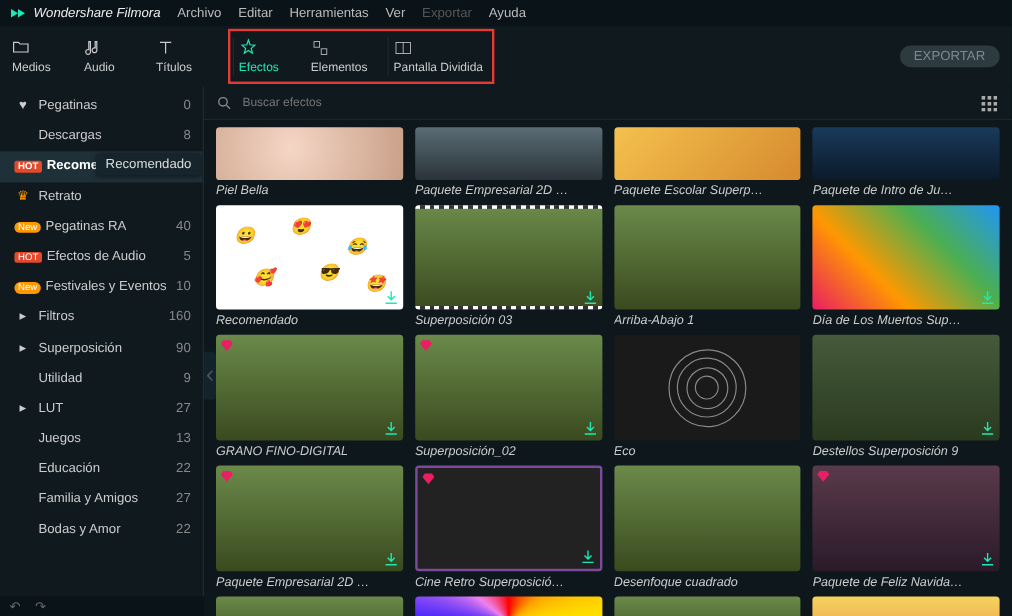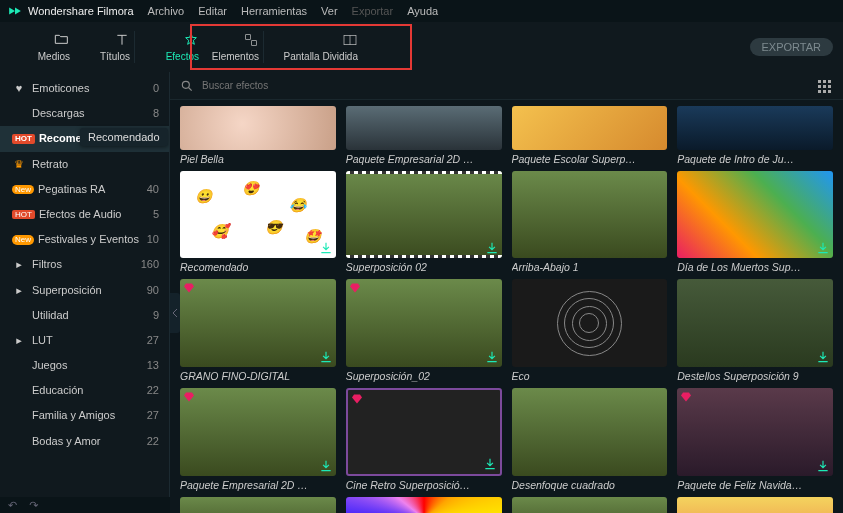--- a/index.html
+++ b/index.html
@@ -1,24 +1,24 @@
 <!DOCTYPE html>
 <html><head>
 <meta charset="utf-8">
 <style>
 * { margin: 0; padding: 0; box-sizing: border-box; font-family: "Segoe UI", Arial, sans-serif; }
 body { background: #0e1a1f; color: #ccc; width: 843px; height: 513px; overflow: hidden; font-size: 12px; }
 .titlebar { height: 22px; background: #0a1418; display: flex; align-items: center; padding: 0 8px; gap: 14px; font-size: 11px; }
-.titlebar .app { color: #eee; display:flex; align-items:center; gap:6px;}
+.titlebar .app { color: #eee; display:flex; align-items:center; gap:6px;font-style:italic;}
 .logo { width:14px; height:14px; }
 .titlebar .menu { color: #bbb; cursor: pointer; text-align: right; }
 .titlebar .menu.disabled { color: #555; }
 .toolbar { height: 50px; display: flex; align-items: center; padding: 0 10px; background: #10191e; position:relative;}
 .tool-group { display: flex; }
-.tool-btn { display: flex; flex-direction: column; align-items: flex-end; justify-content: center; width: 60px; height: 44px; color: #ccc; cursor: pointer; gap:3px;}
+.tool-btn { display: flex; flex-direction: column; align-items: flex-start; justify-content: center; width: 60px; height: 44px; color: #ccc; cursor: pointer; gap:3px;}
 .tool-btn .ic { width:16px; height:16px; display:flex; align-items:center; justify-content:center;}
 .tool-btn.active { color: #1de9b6; }
 .tool-btn span { font-size: 10px; }
 .red-box { border: 2px solid #e53935; position:absolute; left:190px; top:2px; width:222px; height:46px; pointer-events:none;}
 .export-btn { margin-left: auto; background: #2d3a40; color: #7d8a8f; border-radius: 12px; padding: 3px 12px; font-size: 11px; cursor:pointer;}
 .main { display: flex; height: calc(513px - 22px - 50px); }
 .sidebar { width: 170px; background: #10191e; overflow-y: auto; border-right: 1px solid #1c2a31; padding-top: 4px; position:relative;}
 .side-item { display: flex; align-items: center; padding: 6px 10px 6px 12px; cursor: pointer; font-size: 11px; line-height:1.2;}
 .side-item.active { background: #1f3138; color: #fff; font-weight:600;}
 .side-item .ic { width: 14px; margin-right: 6px; display:flex;align-items:center;justify-content:center;}
@@ -86,20 +86,28 @@
         <div class="ic">
           <svg width="16" height="16" viewBox="0 0 24 24">
             <path d="M2 5h6l2 2h10v10H2z" fill="none" stroke="currentColor" stroke-width="1.5"></path>
           </svg>
         </div>
         <span>Medios</span>
       </div>
       <div class="tool-btn">
         <div class="ic">
           <svg width="16" height="16" viewBox="0 0 24 24">
+            <path d="M8 4v12a3 3 0 11-2-2V4zm8 0v10a3 3 0 11-2-2V4z" fill="none" stroke="currentColor" stroke-width="1.5"></path>
+          </svg>
+        </div>
+        <span>Audio</span>
+      </div>
+      <div class="tool-btn">
+        <div class="ic">
+          <svg width="16" height="16" viewBox="0 0 24 24">
             <path d="M5 5h14M12 5v14" stroke="currentColor" stroke-width="1.5"></path>
           </svg>
         </div>
         <span>Títulos</span>
       </div>
       <div style="width: 1px; background: rgb(28, 42, 49); margin: 6px 4px;"></div>
       <div class="tool-btn active">
         <div class="ic">
           <svg width="16" height="16" viewBox="0 0 24 24">
             <path d="M12 2l2 6 6 .5-4.5 4 1.5 6-5-3.5-5 3.5 1.5-6L4 8.5 10 8z" fill="none" stroke="currentColor" stroke-width="1.5"></path>
@@ -129,21 +137,21 @@
     </div>
   <div class="red-box"></div>
   <div class="export-btn">EXPORTAR</div>
 </div>
 
 <div class="main">
   <div class="sidebar">
     <div id="sideitems">
         <div class="side-item">
           <span class="ic">♥</span>
-          <span>Emoticones</span>
+          <span>Pegatinas</span>
           <span class="count">0</span>
         </div>
         <div class="side-item">
           <span class="ic"></span>
           <span>Descargas</span>
           <span class="count">8</span>
         </div>
         <div class="side-item active">
           <span class="badge-hot">HOT</span>
           <span>Recomendado</span>
@@ -270,21 +278,21 @@
             </div>
           </div>
           <div class="card-label">Recomendado</div>
         </div>
         <div class="card">
           <div class="thumb th-vineyard frame-bars">
             <svg class="dl-ic" viewBox="0 0 24 24">
               <path d="M12 3v12m-5-5l5 5 5-5M4 20h16" stroke="#1de9b6" stroke-width="2" fill="none"></path>
             </svg>
           </div>
-          <div class="card-label">Superposición 02</div>
+          <div class="card-label">Superposición 03</div>
         </div>
         <div class="card">
           <div class="thumb th-vineyard"></div>
           <div class="card-label">Arriba-Abajo 1</div>
         </div>
         <div class="card">
           <div class="thumb th-muertos">
             <svg class="dl-ic" viewBox="0 0 24 24">
               <path d="M12 3v12m-5-5l5 5 5-5M4 20h16" stroke="#1de9b6" stroke-width="2" fill="none"></path>
             </svg>

